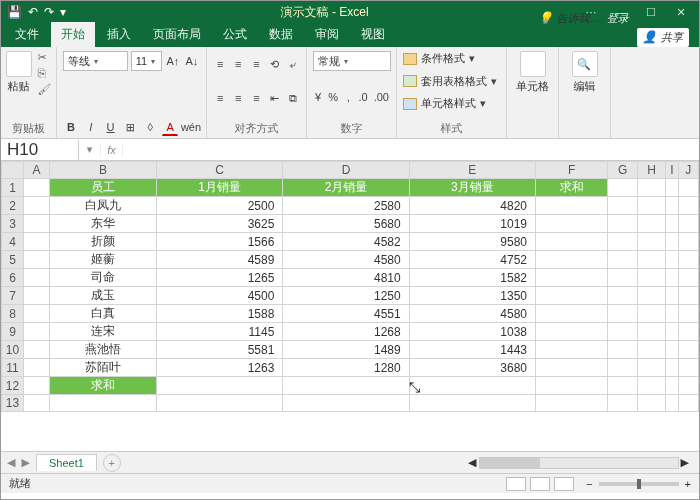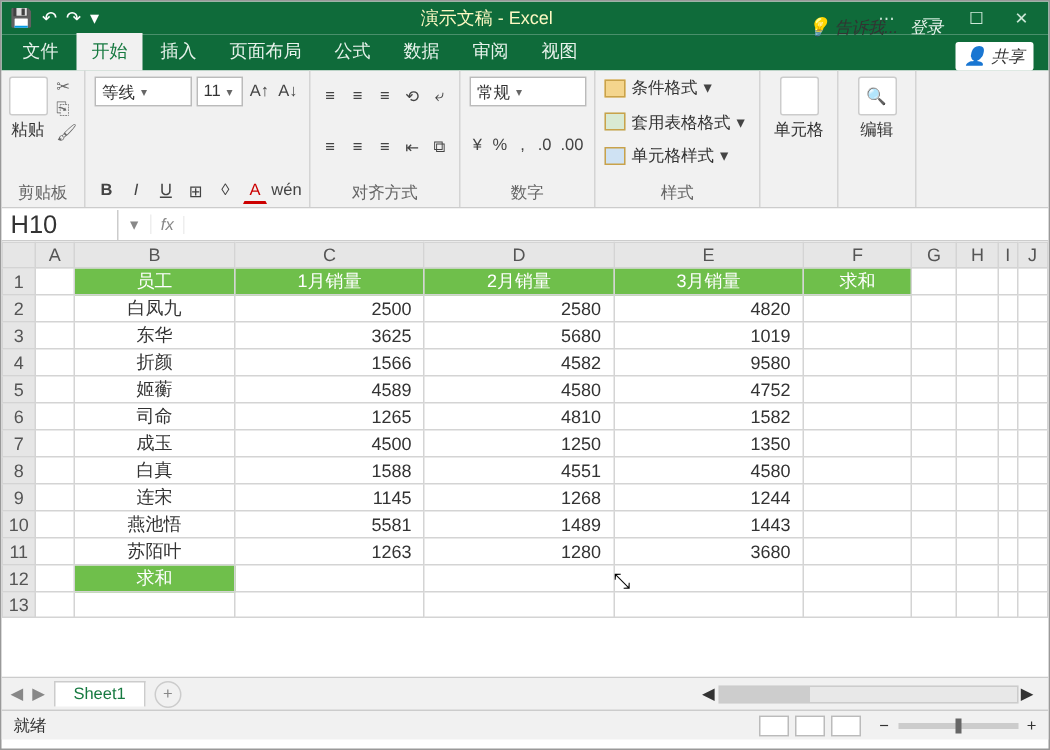--- a/index.html
+++ b/index.html
@@ -326,21 +326,21 @@
           <td></td>
           <td></td>
           <td></td>
         </tr>
 <tr>
           <th class="rowh">9</th>
           <td></td>
           <td class="name">连宋</td>
           <td class="data">1145</td>
           <td class="data">1268</td>
-          <td class="data">1244</td>
+          <td class="data">1038</td>
           <td></td>
           <td></td>
           <td></td>
           <td></td>
           <td></td>
         </tr>
 <tr>
           <th class="rowh">10</th>
           <td></td>
           <td class="name">燕池悟</td>

